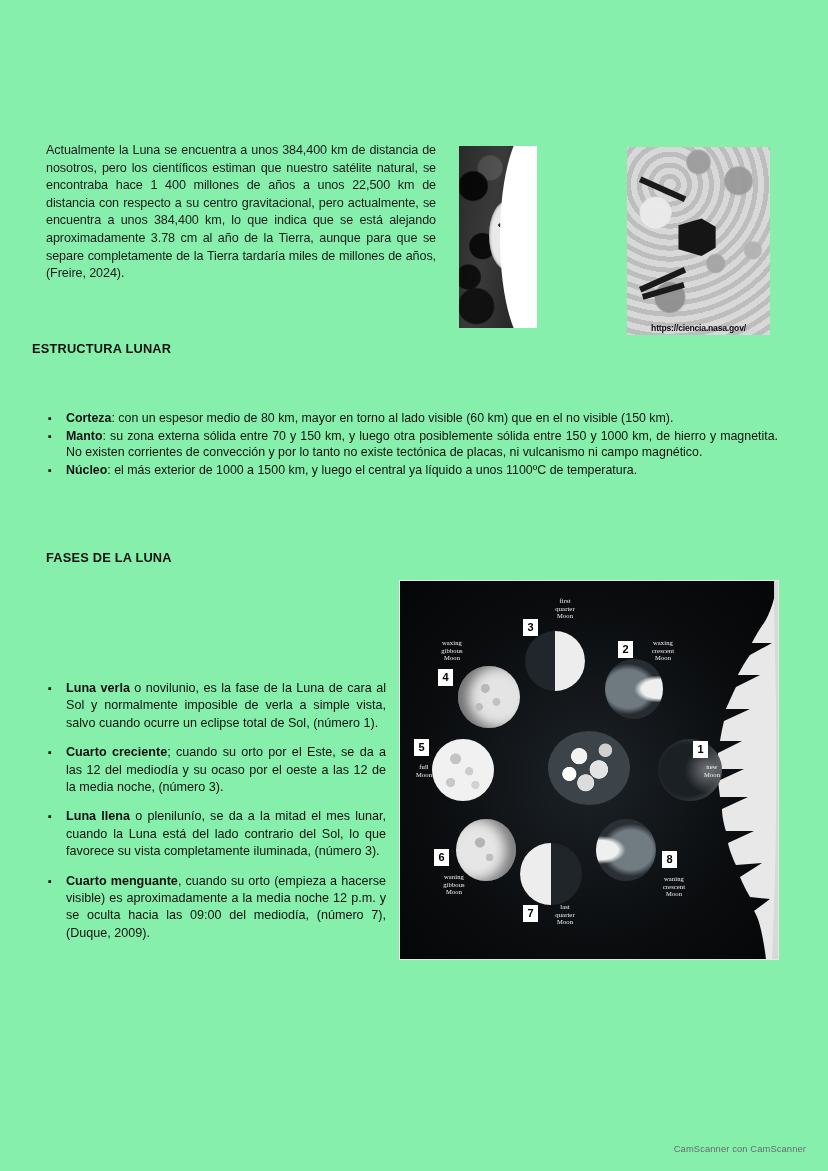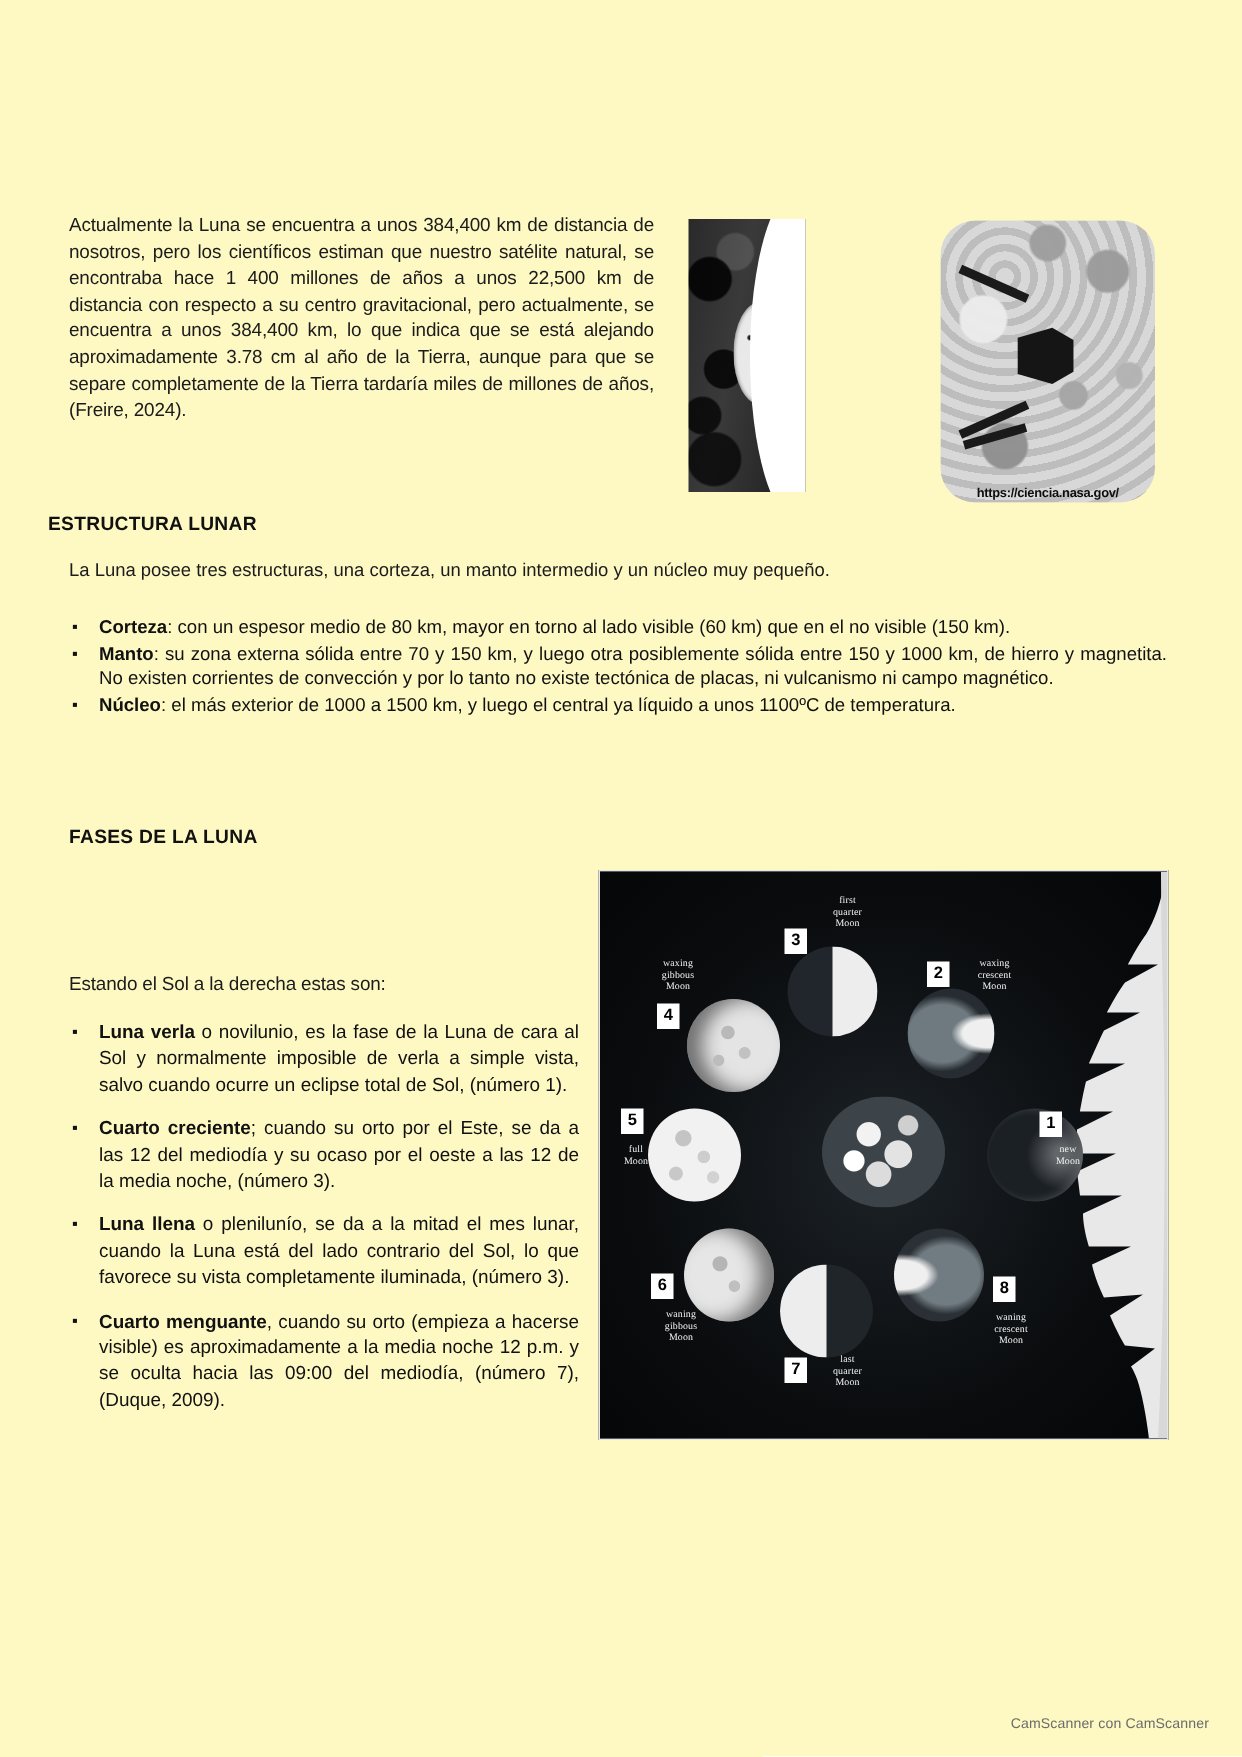--- a/index.html
+++ b/index.html
@@ -12,21 +12,21 @@
     width: 828px;
     height: 1171px;
     position: relative;
     font-family: "Liberation Sans", sans-serif;
     color: #111111;
     overflow: hidden;
   }
   .page {
     position: absolute;
     inset: 0;
-    background: #fef9c3;
+    background: #86efac;
   }
 
   
   .para {
     position: absolute;
     text-align: justify;
     font-size: 12.6px;
     line-height: 17.6px;
     color: #1b1b1b;
     letter-spacing: -0.1px;
@@ -250,52 +250,50 @@
 <div class="page">
 
   <div class="para" id="intro-paragraph" style="left:46px; top:142px; width:390px;">Actualmente la Luna se encuentra a unos 384,400 km de distancia de nosotros, pero los científicos estiman que nuestro satélite natural, se encontraba hace 1 400 millones de años a unos 22,500 km de distancia con respecto a su centro gravitacional, pero actualmente, se encuentra a unos 384,400 km, lo que indica que se está alejando aproximadamente 3.78 cm al año de la Tierra, aunque para que se separe completamente de la Tierra tardaría miles de millones de años, (Freire, 2024).</div>
 
   <div class="imgbox" id="eclipse-photo" style="left:459px; top:146px; width:78px; height:182px;">
     <div class="mottle"></div>
     <div class="moondisc"></div>
     <div class="limb"></div>
   </div>
 
-  <div class="imgbox" id="lander-photo" style="left:627px; top:147px; width:143px; height:188px;border-radius:23px;">
+  <div class="imgbox" id="lander-photo" style="left:627px; top:147px; width:143px; height:188px;">
     <div class="craters"></div>
     <div class="panel p1"></div>
     <div class="panel p2"></div>
     <div class="panel p3"></div>
     <div class="body"></div>
     <div class="caption">https://ciencia.nasa.gov/</div>
   </div>
 
   <div class="heading" style="left:32px; top:341px;">ESTRUCTURA LUNAR</div>
 
-  <div class="wide" style="left:46px; top:372px; width:730px;">La Luna posee tres estructuras, una corteza, un manto intermedio y un núcleo muy pequeño.</div>
 
   <ul class="bullets struct" style="left:46px; top:410px; width:732px;">
     <li>
       <span class="dot">▪</span>
       <b>Corteza</b><span>: con un espesor medio de 80 km, mayor en torno al lado visible (60 km) que en el no visible (150 km).</span>
     </li>
     <li>
       <span class="dot">▪</span>
       <b>Manto</b><span>: su zona externa sólida entre 70 y 150 km, y luego otra posiblemente sólida entre 150 y 1000 km, de hierro y magnetita. No existen corrientes de convección y por lo tanto no existe tectónica de placas, ni vulcanismo ni campo magnético.</span>
     </li>
     <li>
       <span class="dot">▪</span>
       <b>Núcleo</b><span>: el más exterior de 1000 a 1500 km, y luego el central ya líquido a unos 1100ºC de temperatura.</span>
     </li>
   </ul>
 
   <div class="heading" style="left:46px; top:550px;">FASES DE LA LUNA</div>
 
 
-  <div class="para" style="left:46px; top:648px; width:338px; text-align:left;">Estando el Sol a la derecha estas son:</div>
 
   <ul class="bullets phases" style="left:46px; top:680px; width:340px;">
     <li>
       <span class="dot">▪</span>
       <b>Luna verla</b><span> o novilunio, es la fase de la Luna de cara al Sol y normalmente imposible de verla a simple vista, salvo cuando ocurre un eclipse total de Sol, (número 1).</span>
     </li>
     <li>
       <span class="dot">▪</span>
       <b>Cuarto creciente</b><span>; cuando su orto por el Este, se da a las 12 del mediodía y su ocaso por el oeste a las 12 de la media noche, (número 3).</span>
     </li>

